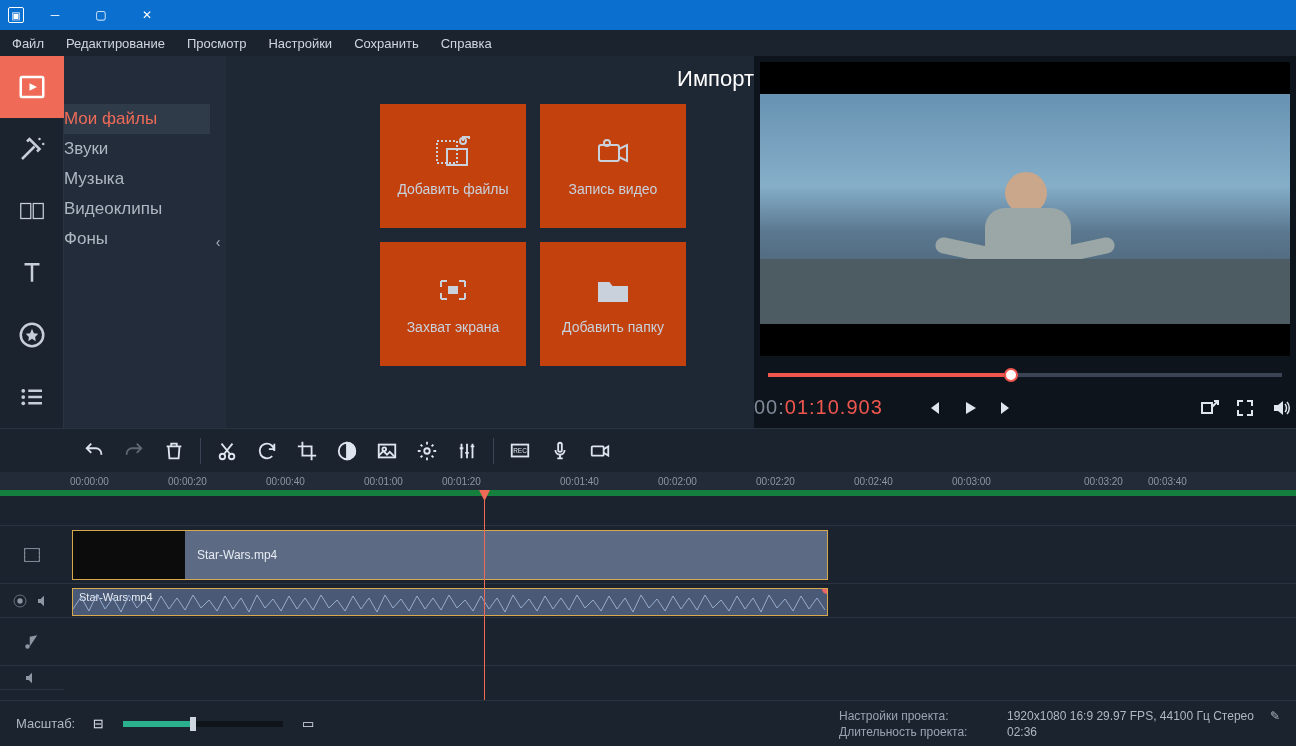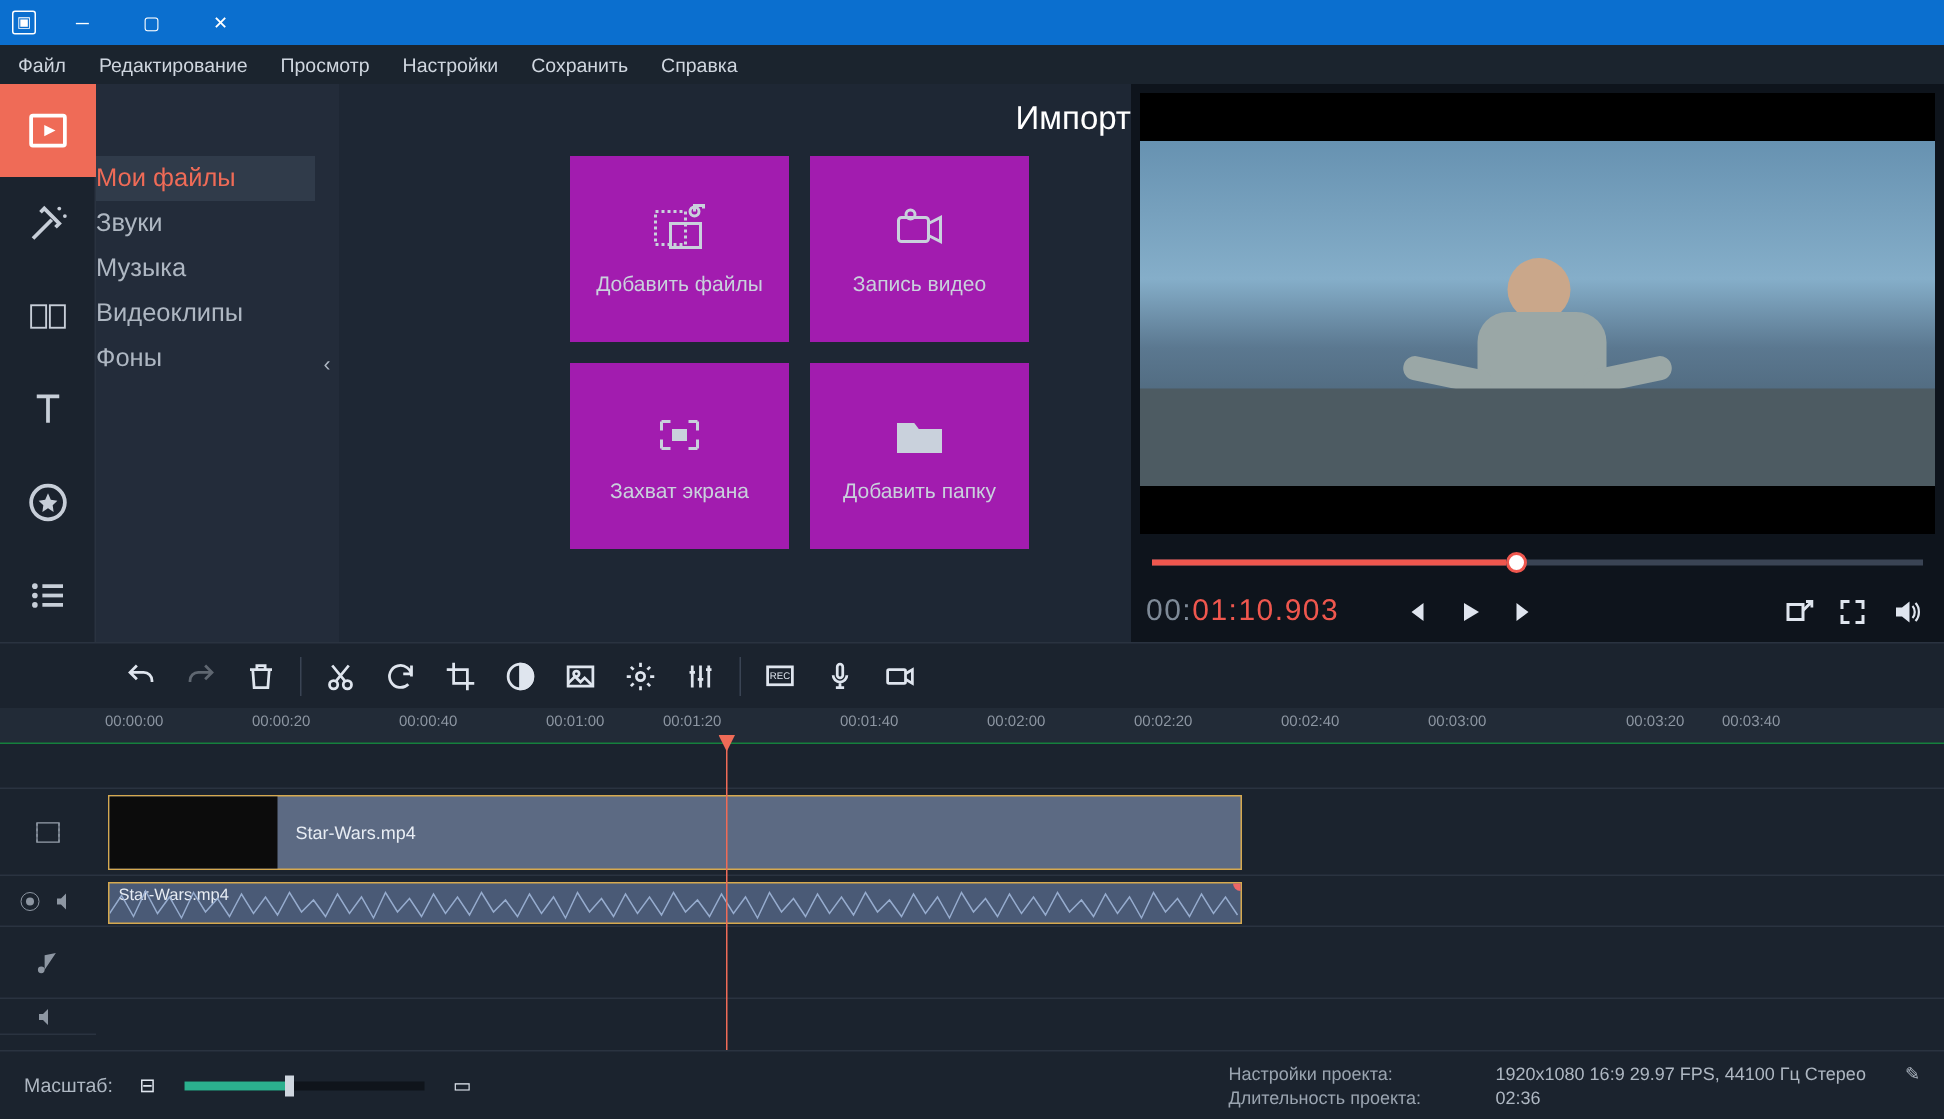--- a/index.html
+++ b/index.html
@@ -15,58 +15,58 @@
 .railbtn{width:64px;height:62px;display:flex;align-items:center;justify-content:center;color:#c7ced8;}
 .railbtn.active{background:#ef6b57;color:#fff;}
 .railbtn svg{width:30px;height:30px;}
 .importpanel{flex:0 0 690px;background:#1e2734;display:flex;position:relative;}
 .implist{width:146px;background:#232c3a;padding:8px 0;}
 .implist div{padding:5px 0;color:#aeb7c2;font-size:17px;}
 .implist .sel{background:#303b4a;color:#ef6b57;}
 .imphead{position:absolute;left:0;right:0;top:10px;text-align:right;color:#ffffff;font-size:22px;}
 .impcollapse{position:absolute;left:146px;top:0;bottom:0;width:16px;display:flex;align-items:center;justify-content:center;color:#aeb7c2;background:#232c3a;font-size:14px;}
 .impgrid{margin-left:170px;margin-top:48px;display:grid;grid-template-columns:146px 146px;grid-template-rows:124px 124px;gap:14px;}
-.impcard{background:#a21caf;display:flex;flex-direction:column;align-items:center;justify-content:center;color:#c9d1dc;font-size:14px;text-align:center;cursor:pointer;}
+.impcard{background:#c2410c;display:flex;flex-direction:column;align-items:center;justify-content:center;color:#c9d1dc;font-size:14px;text-align:center;cursor:pointer;}
 .impcard svg{width:40px;height:34px;margin-bottom:12px;fill:none;stroke:#c9d1dc;stroke-width:2;}
 .preview{flex:1;background:#0e141c;display:flex;flex-direction:column;}
 .videoarea{flex:1;margin:6px;background:#000;display:flex;align-items:center;justify-content:center;}
 .videoframe{width:100%;height:78%;background:linear-gradient(180deg,#6792b1 0%,#85aec9 40%,#5b7890 60%,#3e5262 100%);position:relative;overflow:hidden;}
 .prog{height:26px;display:flex;align-items:center;padding:0 14px;}
 .progtrack{flex:1;height:4px;background:#3a4454;position:relative;}
 .progfill{position:absolute;height:4px;background:#ef574e;width:46%;}
 .proghandle{position:absolute;left:46%;top:-5px;width:14px;height:14px;border-radius:50%;background:#fff;border:2px solid #ef574e;}
-.ctrlrow{height:40px;display:flex;align-items:center;padding:0 10px;gap:6px;}
+.ctrlrow{height:40px;display:flex;align-items:center;padding:0 0;gap:6px;}
 .tcode{font-family:"Courier New",monospace;font-size:20px;color:#ef574e;letter-spacing:1px;}
 .tcode .gray{color:#7e8a97;}
 .pbtn{width:30px;height:30px;display:flex;align-items:center;justify-content:center;color:#dfe5ee;}
 .toolbar{height:44px;background:#1b232e;display:flex;align-items:center;padding:0 8px;gap:4px;border-top:1px solid #2a3340;}
 .tbtn{width:36px;height:36px;display:flex;align-items:center;justify-content:center;color:#dfe5ee;border-radius:2px;}
 .tbtn svg{width:22px;height:22px;stroke:#dfe5ee;fill:none;stroke-width:2;}
 .tsep{width:1px;height:26px;background:#3a4454;margin:0 4px;}
 .timeline{background:#1b232e;height:228px;display:flex;flex-direction:column;}
-.ruler{height:24px;background:#222b37;position:relative;color:#8d96a2;font-size:10px;border-bottom:1px solid #15803d;}
+.ruler{height:24px;background:#222b37;position:relative;color:#8d96a2;font-size:10px;border-bottom:6px solid #15803d;}
 .ruler span{position:absolute;top:4px;}
 .tracks{flex:1;display:flex;}
 .trackicons{width:64px;background:#1b232e;display:flex;flex-direction:column;}
 .trackicon{height:58px;display:flex;align-items:center;justify-content:center;color:#8d96a2;border-bottom:1px solid #2a3340;}
 .trackarea{flex:1;position:relative;}
 .track{height:58px;border-bottom:1px solid #2a3340;position:relative;}
 .clip-video{position:absolute;top:4px;left:8px;width:756px;height:50px;background:#5c6a83;border:1px solid #d6a94f;display:flex;align-items:center;}
 .clip-thumb{width:112px;height:100%;background:#0c0c0c;}
 .clip-label{color:#e7ecf3;font-size:12px;margin-left:12px;}
 .clip-audio{position:absolute;top:4px;left:8px;width:756px;height:28px;background:#4a5a76;border:1px solid #d6a94f;color:#e7ecf3;font-size:11px;padding:2px 6px;overflow:hidden;}
 .audiodot{position:absolute;right:-5px;top:-5px;width:10px;height:10px;border-radius:50%;background:#e66;}
 .playhead{position:absolute;left:420px;top:0;bottom:0;width:1px;background:#ef6b57;}
 .playhead::before{content:"";position:absolute;top:-6px;left:-5px;width:11px;height:11px;background:#ef6b57;clip-path:polygon(0 0,100% 0,50% 100%);}
 .statusbar{height:46px;background:#1b232e;border-top:1px solid #2a3340;display:flex;align-items:center;padding:0 16px;color:#aeb7c2;font-size:13px;}
 .zoomslider{width:160px;height:6px;background:#0f141b;position:relative;margin:0 10px;}
 .zoomfill{position:absolute;height:6px;background:#2bb08e;width:42%;}
 .zoomhandle{position:absolute;left:42%;top:-4px;width:6px;height:14px;background:#cfd6df;}
 .projinfo{margin-left:auto;display:flex;flex-direction:column;gap:2px;font-size:12px;}
-.projinfo div{display:flex;gap:18px;}
+.projinfo div{display:flex;gap:8px;}
 .projinfo .lab{width:160px;color:#9aa4b0;}
 .savebtn{margin-left:40px;background:#2bb08e;color:#fff;padding:10px 28px;font-size:17px;border-radius:2px;cursor:pointer;}
 .wave{position:absolute;left:0;right:0;bottom:0;height:26px;opacity:.9;}
 </style>
 </head>
 <body>
 
 <div class="titlebar">
   <div class="logo">▣</div>
   <div class="winbtn">─</div>

